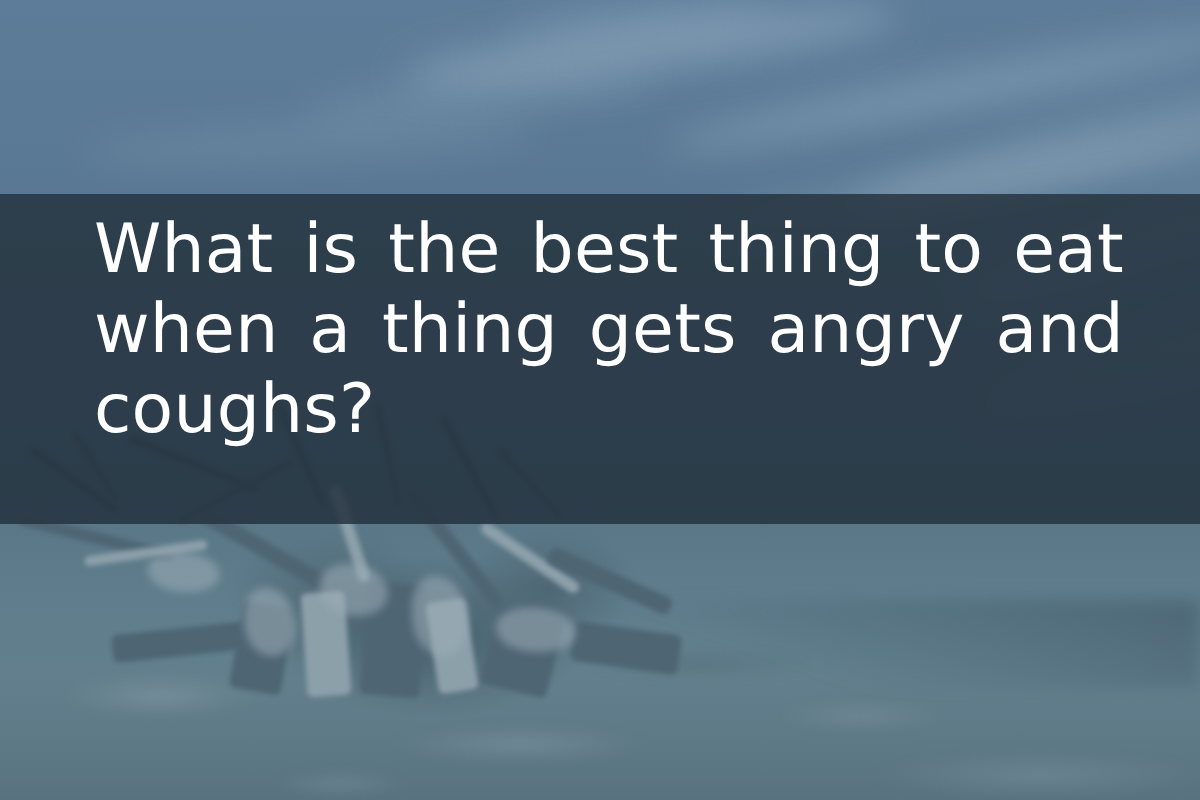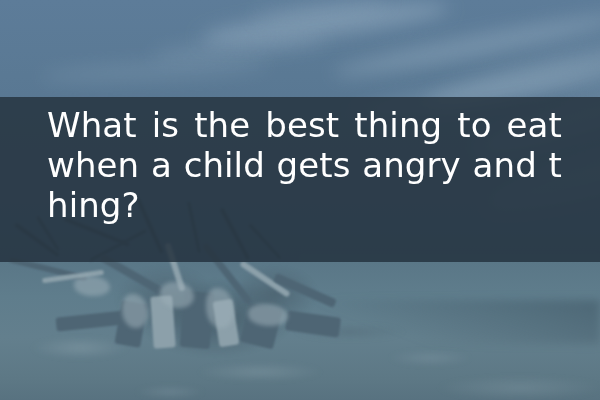--- a/index.html
+++ b/index.html
@@ -214,15 +214,15 @@
       <div class="trunkhl" style="left:160px; top:52px; width:34px; height:26px;"></div>
       <div class="trunkhl" style="left:122px; top:64px; width:26px; height:34px;"></div>
       <div class="trunkhl" style="left:206px; top:58px; width:28px; height:40px;"></div>
       <div class="trunkhl" style="left:248px; top:74px; width:40px; height:22px;"></div>
       <div class="trunkhl" style="left:74px;  top:46px; width:36px; height:20px;"></div>
     </div>
   </div>
 
   <div class="overlay"></div>
 
-  <div class="caption">What is the best thing to eat when a child gets angry and thing?</div>
+  <div class="caption">What is the best thing to eat when a thing gets angry and coughs?</div>
 
 </div>
 
 </body></html>

